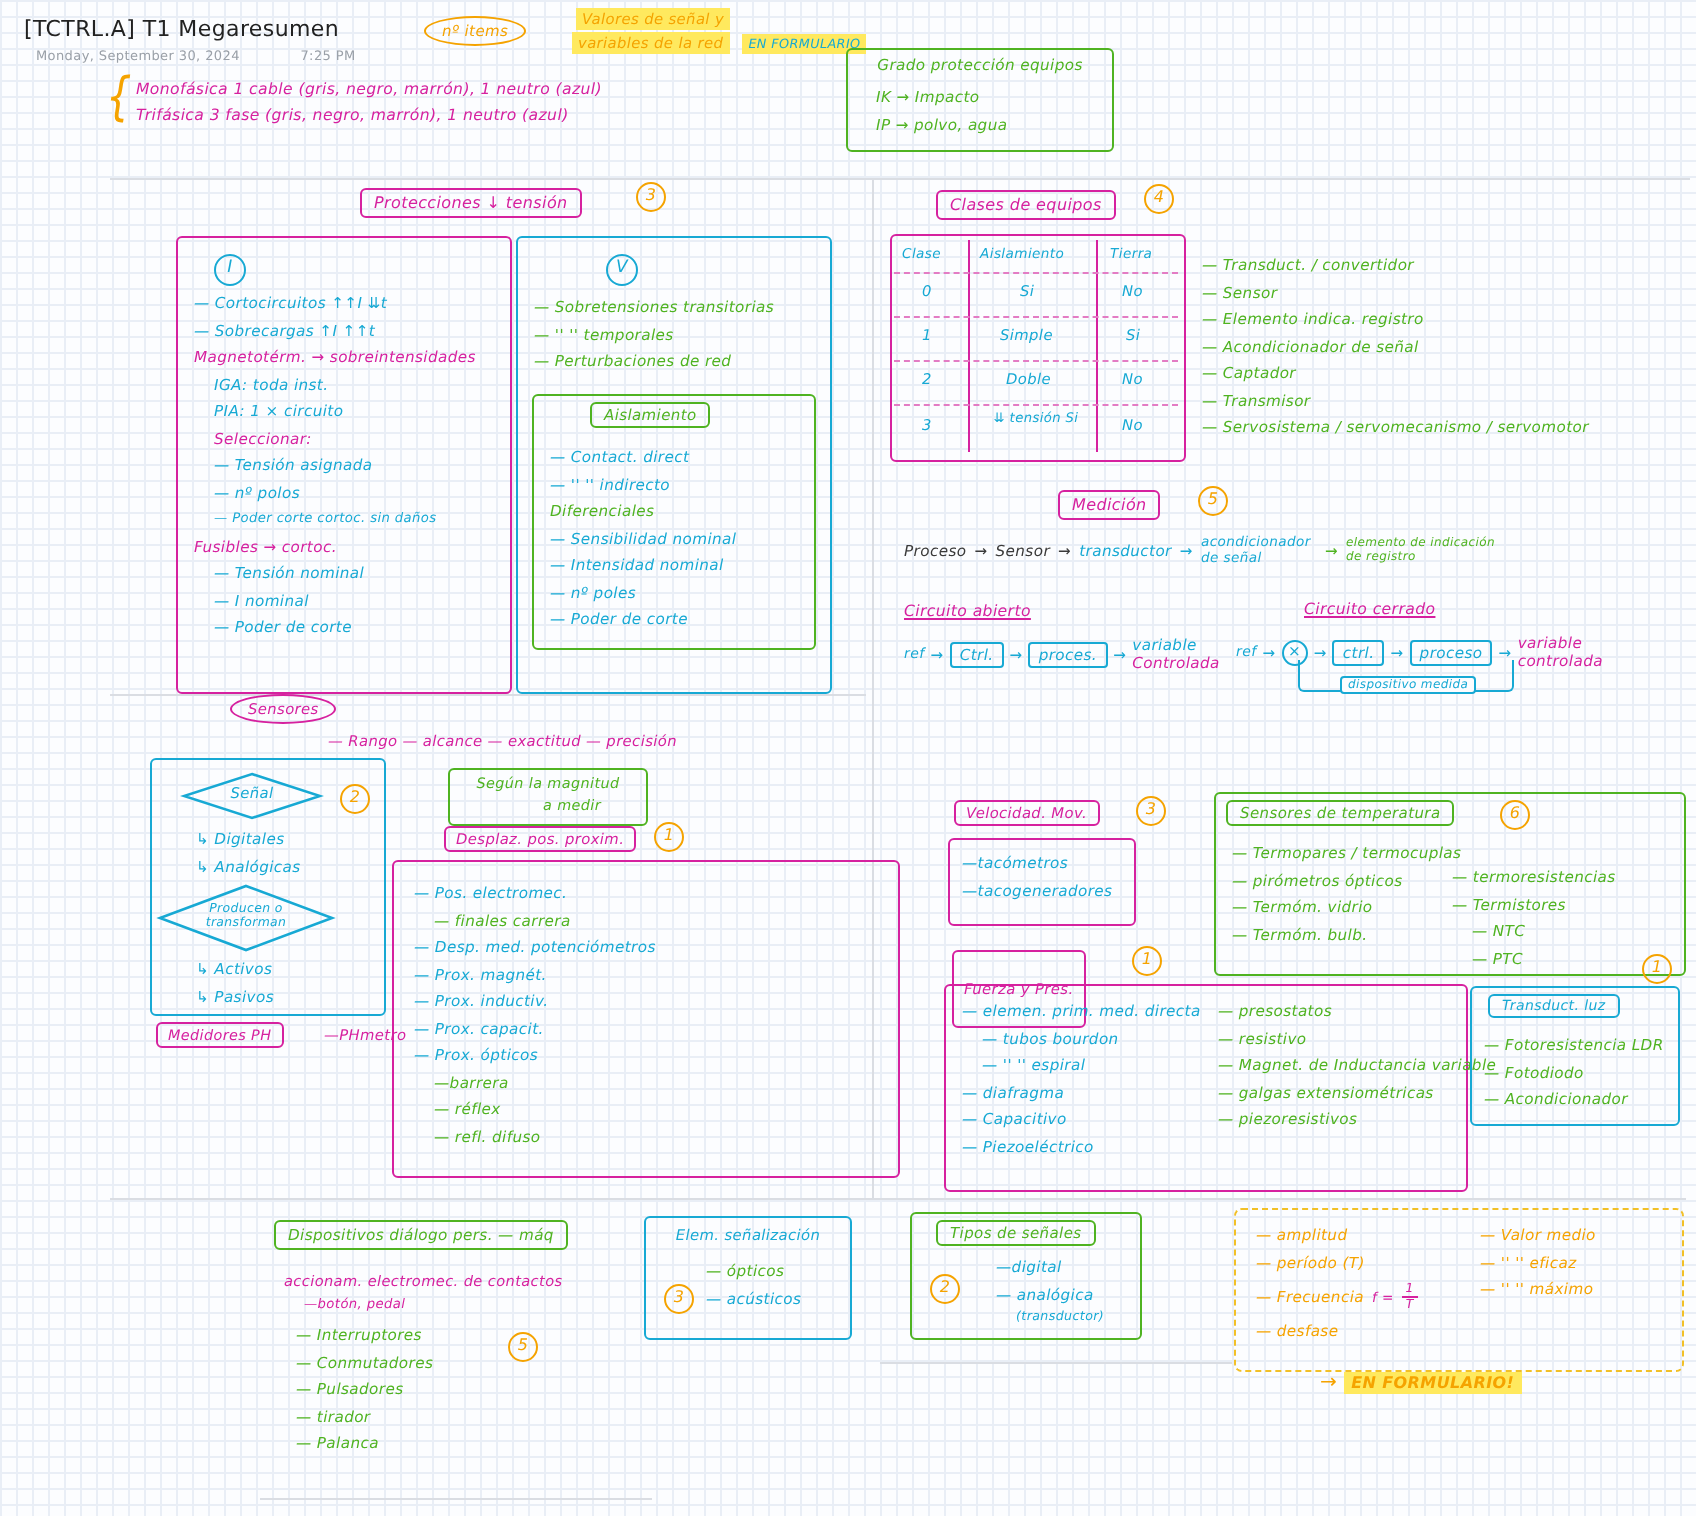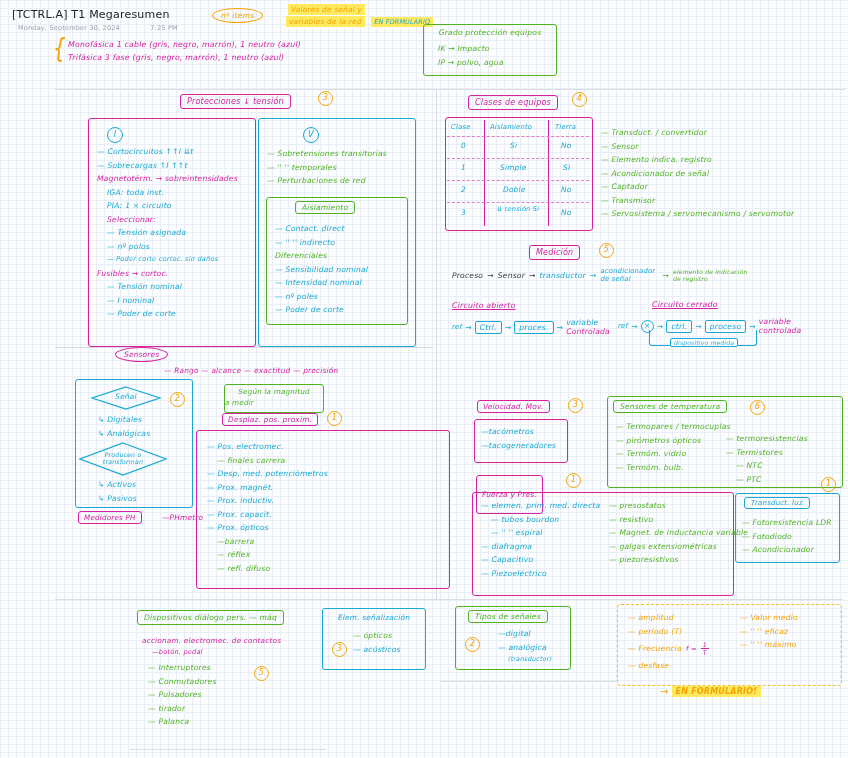--- a/index.html
+++ b/index.html
@@ -221,21 +221,21 @@
         <div class="ln">↳ Activos</div>
         <div class="ln">↳ Pasivos</div>
       </div>
   </div>
 
   <div class="tb b-p c-p" style="left:78px;top:511px;font-size:7.2px;padding:1px 5px">Medidores PH</div>
   <div class="abs c-p" style="left:162px;top:513px;font-size:7.4px">—PHmetro</div>
 
   <div class="bx b-g" style="left:224px;top:384px;width:98px;height:27px">
     <div class="abs c-g" style="left:0;top:2px;width:100%;text-align:center;font-size:7.2px">Según la magnitud</div>
-    <div class="abs c-g" style="left:0;top:13px;width:100%;text-align:left;font-size:7.2px">a medir</div>
+    <div class="abs c-g" style="left:12px;top:13px;width:100%;text-align:center;font-size:7.2px">a medir</div>
   </div>
 
   <div class="tb b-p c-p" style="left:222px;top:413px;font-size:7.4px;padding:1px 5px">Desplaz. pos. proxim.</div>
   <div class="badge" style="left:327px;top:411px">1</div>
   <div class="bx b-p" style="left:196px;top:430px;width:252px;height:157px">
     <div class="list c-c" style="left:10px;top:9px">
         <div class="ln">— Pos. electromec.</div>
         <div class="ln c-g in1">— finales carrera</div>
         <div class="ln">— Desp. med. potenciómetros</div>
         <div class="ln">— Prox. magnét.</div>

